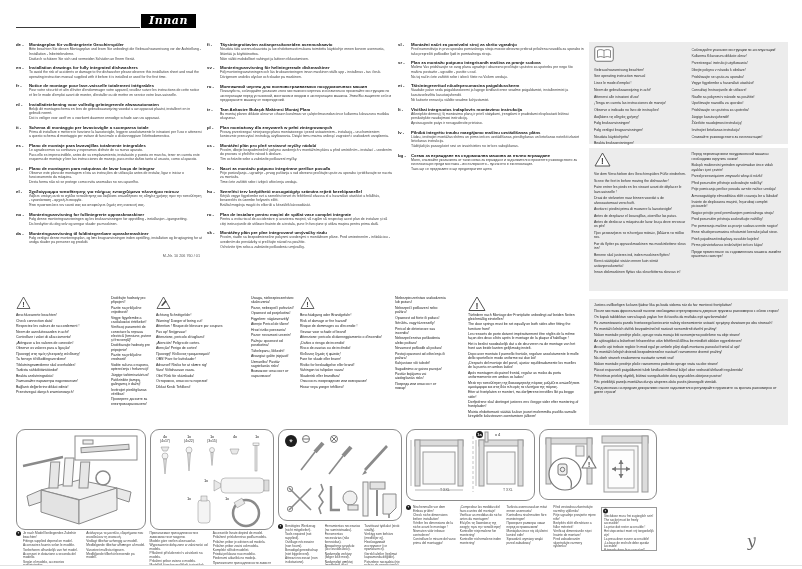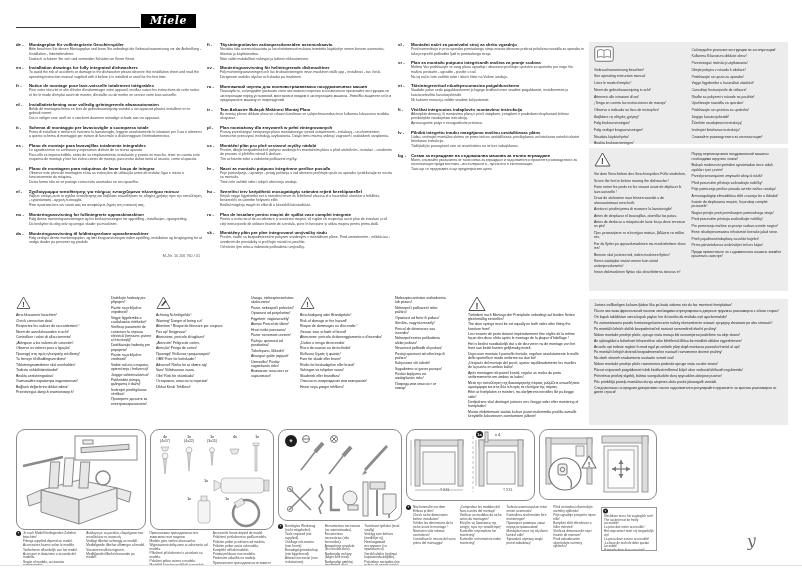--- a/index.html
+++ b/index.html
@@ -94,21 +94,21 @@
 
   #bottom-rule{left:0;top:565px;width:802px;height:1px;background:#e2e2e2;}
   #printer-mark{left:747px;top:531px;font-family:"DejaVu Serif", serif;font-style:italic;
     font-size:16px;color:#666;transform:rotate(-6deg);}
 </style>
 </head>
 <body>
 
 <div class="abs" id="header-rule"></div>
 <div class="abs" id="miele-logo">
-  <span>Miele</span>
+  <span>Innan</span>
 </div>
 
 <section class="intro-col" id="col-1">
   <div class="micro">
       <div class="lang-entry">
         <div class="lang-head">
           <span class="lang-code">de -</span>
           <span class="lang-title">Montageplan für vollintegrierte Geschirrspüler</span>
         </div>
         <div class="lang-body">

